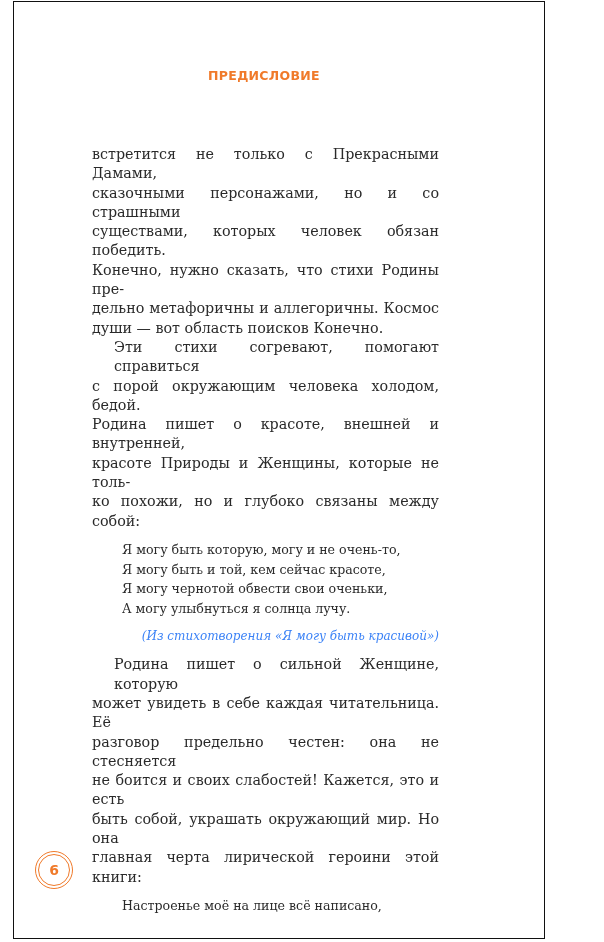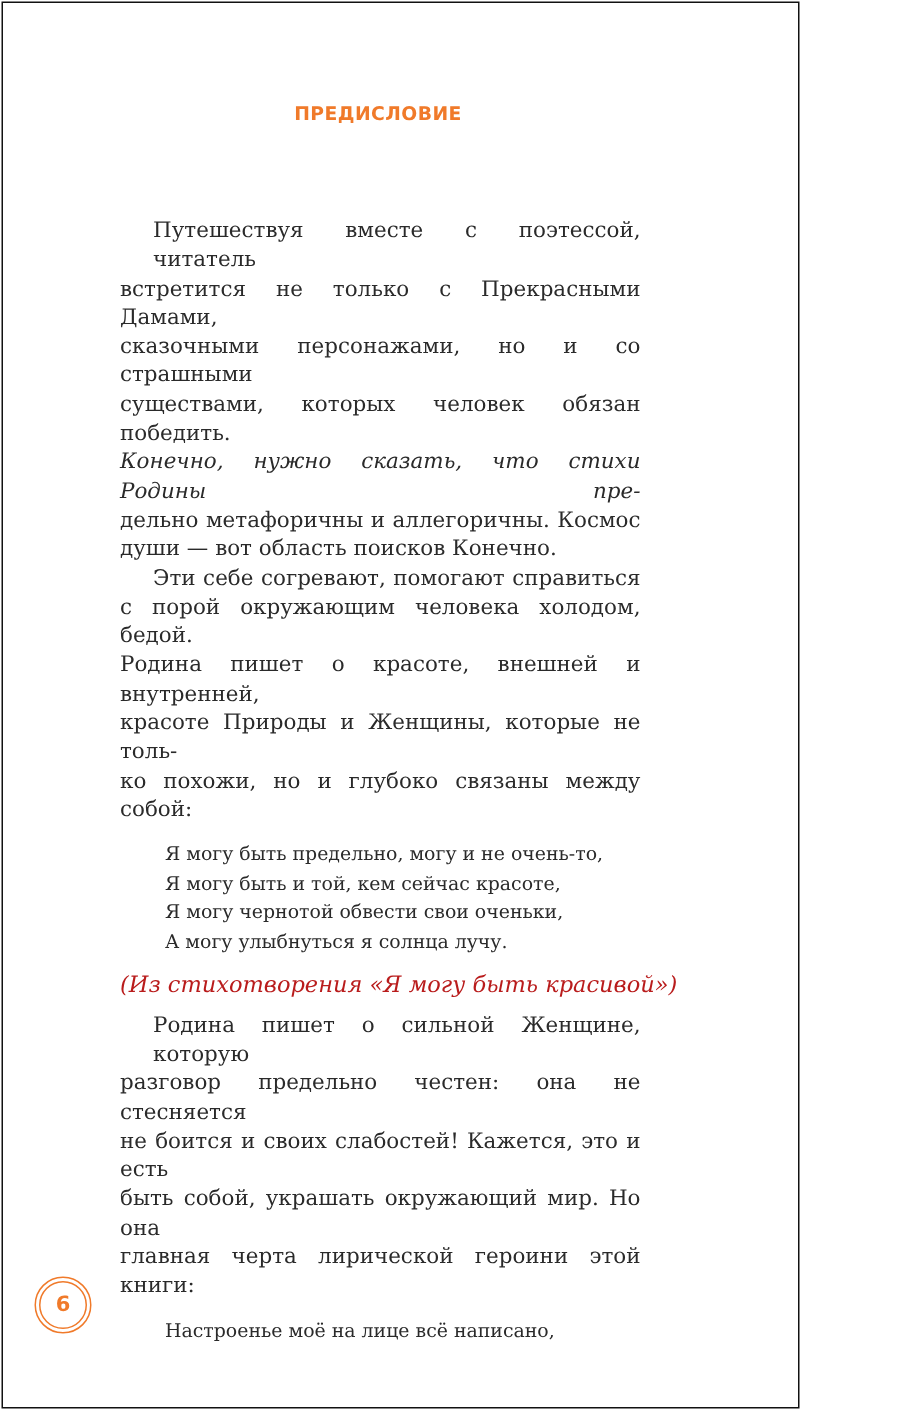--- a/index.html
+++ b/index.html
@@ -1,86 +1,86 @@
 <!DOCTYPE html>
 <html><head>
 <meta charset="utf-8">
 <style>
   html, body { margin: 0; padding: 0; background: #ffffff; }
   body { width: 604px; height: 942px; position: relative; overflow: hidden; }
   .page {
-    position: absolute; left: 1px; top: 1px; width: 532px; height: 938px;
+    position: absolute; left: 13px; top: 1px; width: 532px; height: 938px;
     border: 1.5px solid #111; box-sizing: border-box; background: #fff;
   }
   .heading {
     position: absolute; left: 0; top: 66px; width: 500px; text-align: center;
     font-family: "DejaVu Sans", sans-serif; font-weight: bold; font-size: 12.5px;
     letter-spacing: 0.3px; color: #f07a2a;
   }
   .text {
     position: absolute; left: 78px; top: 143px; width: 347px;
     font-family: "DejaVu Serif", serif; font-size: 14.3px; line-height: 19.3px;
     color: #2a2a2a;
   }
   .line { display: block; white-space: nowrap; text-align-last: justify; text-align: justify; }
   .line.last { text-align-last: left; }
   .line.indent { padding-left: 22px; }
   .gap { height: 9px; }
   .verse { padding-left: 30px; font-size: 12.6px; line-height: 19.6px; color: #2a2a2a; }
   .verse-line { display: block; white-space: nowrap; }
   .source {
-    display: block; text-align: right; font-style: italic; font-size: 15px;
-    line-height: 19px; color: #b91c1c; white-space: nowrap;
+    display: block; text-align: right; font-style: italic; font-size: 12px;
+    line-height: 19px; color: #3b82f6; white-space: nowrap;
   }
   .pagenum {
     position: absolute; left: 21px; top: 849px; width: 38px; height: 38px;
     border-radius: 50%; border: 1.4px solid #f07a2a; box-sizing: border-box;
   }
   .pagenum .inner {
     position: absolute; left: 2px; top: 2px; right: 2px; bottom: 2px;
     border-radius: 50%; border: 1.2px solid #f07a2a;
     display: flex; align-items: center; justify-content: center;
     font-family: "DejaVu Sans", sans-serif; font-weight: bold; font-size: 14px; color: #f07a2a;
   }
 </style>
 </head>
 <body>
 
 <div class="page">
   <div class="heading">ПРЕДИСЛОВИЕ</div>
 
   <div class="text">
     <div>
-      <span class="line indent" style="white-space: normal; text-align-last: justify;">Путешествуя вместе с поэтессой, читатель</span>
       <span class="line" style="white-space: normal; text-align-last: justify;">встретится не только с Прекрасными Дамами,</span>
       <span class="line" style="white-space: normal; text-align-last: justify;">сказочными персонажами, но и со страшными</span>
       <span class="line" style="white-space: normal; text-align-last: justify;">существами, которых человек обязан победить.</span>
-      <span class="line" style="white-space: normal; text-align-last: justify; font-style: italic;">Конечно, нужно сказать, что стихи Родины пре-</span>
+      <span class="line" style="white-space: normal; text-align-last: justify;">Конечно, нужно сказать, что стихи Родины пре-</span>
       <span class="line" style="white-space: normal; text-align-last: justify;">дельно метафоричны и аллегоричны. Космос</span>
       <span class="line last">души — вот область поисков Конечно.</span>
     </div>
     <div>
-      <span class="line indent" style="white-space: normal; text-align-last: justify;">Эти себе согревают, помогают справиться</span>
+      <span class="line indent" style="white-space: normal; text-align-last: justify;">Эти стихи согревают, помогают справиться</span>
       <span class="line" style="white-space: normal; text-align-last: justify;">с порой окружающим человека холодом, бедой.</span>
       <span class="line" style="white-space: normal; text-align-last: justify;">Родина пишет о красоте, внешней и внутренней,</span>
       <span class="line" style="white-space: normal; text-align-last: justify;">красоте Природы и Женщины, которые не толь-</span>
       <span class="line" style="white-space: normal; text-align-last: justify;">ко похожи, но и глубоко связаны между собой:</span>
     </div>
     <div class="gap"></div>
     <div class="verse">
-      <span class="verse-line">Я могу быть предельно, могу и не очень-то,</span>
+      <span class="verse-line">Я могу быть которую, могу и не очень-то,</span>
       <span class="verse-line">Я могу быть и той, кем сейчас красоте,</span>
       <span class="verse-line">Я могу чернотой обвести свои оченьки,</span>
       <span class="verse-line">А могу улыбнуться я солнца лучу.</span>
     </div>
     <div class="gap"></div>
     <span class="source">(Из стихотворения «Я могу быть красивой»)</span>
     <div class="gap"></div>
     <div>
       <span class="line indent" style="white-space: normal; text-align-last: justify;">Родина пишет о сильной Женщине, которую</span>
+      <span class="line" style="white-space: normal; text-align-last: justify;">может увидеть в себе каждая читательница. Её</span>
       <span class="line" style="white-space: normal; text-align-last: justify;">разговор предельно честен: она не стесняется</span>
       <span class="line" style="white-space: normal; text-align-last: justify;">не боится и своих слабостей! Кажется, это и есть</span>
       <span class="line" style="white-space: normal; text-align-last: justify;">быть собой, украшать окружающий мир. Но она</span>
       <span class="line" style="white-space: normal; text-align-last: justify;">главная черта лирической героини этой книги:</span>
     </div>
     <div class="gap"></div>
     <div class="verse">
       <span class="verse-line">Настроенье моё на лице всё написано,</span>
 
     </div>

